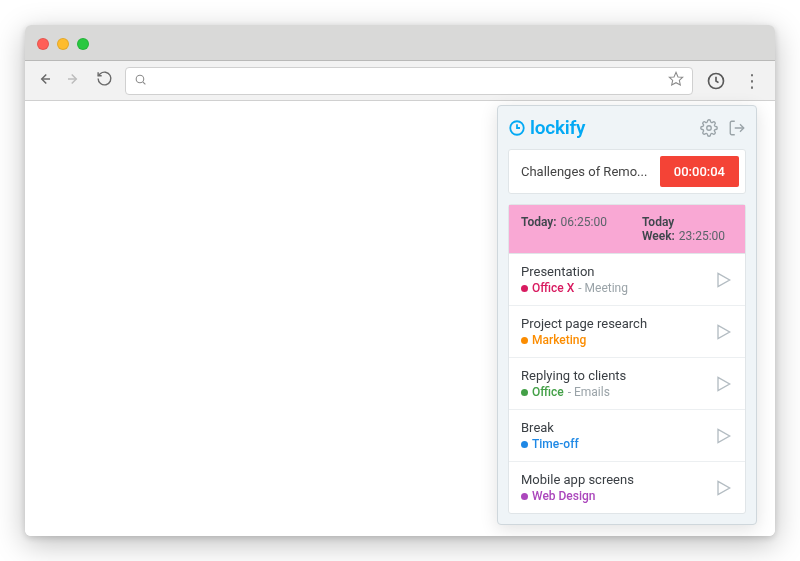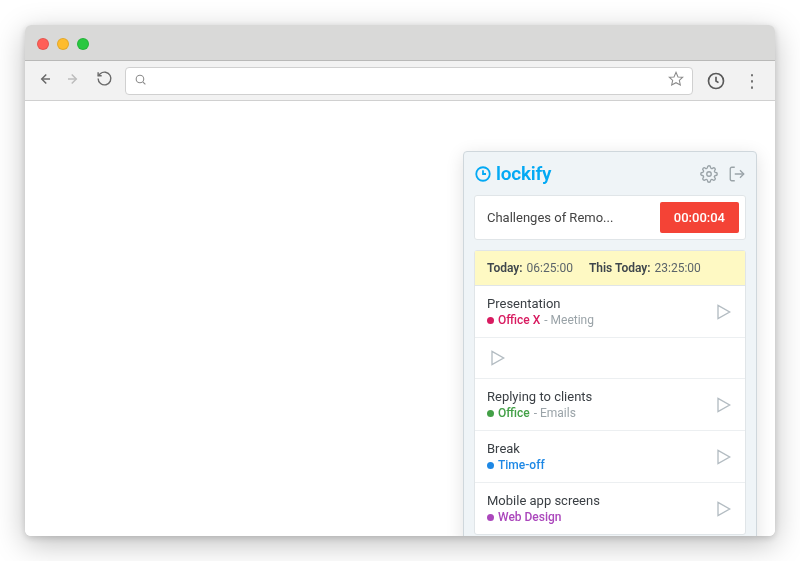--- a/index.html
+++ b/index.html
@@ -57,25 +57,25 @@
     width: 22px; height: 22px; display:flex; align-items:center; justify-content:center;
     color:#5a5a5a;
   }
   .menu-dots { color:#6a6a6a; font-size: 18px; padding: 0 4px; letter-spacing: 0; }
 
   
   .content { flex:1; position: relative; background:#fff; }
 
   
   .popup {
-    position: absolute; right: 18px; top: 4px; width: 294px;
+    position: absolute; right: 18px; top: 4px; width: 260px;
     background: #eff4f7; border: 1px solid #cfd7dc; border-radius: 4px;
     box-shadow: 0 4px 18px rgba(0,0,0,0.12);
     padding: 10px; display:flex; flex-direction:column; gap: 10px;
-    font-size: 13px; color:#3a3a3a;margin-top:46px;
+    font-size: 13px; color:#3a3a3a;
   }
   .popup-header { display:flex; align-items:center; }
   .brand { display:flex; align-items:center; gap:4px; color:#03a9f4; font-weight:600; font-size: 19px; letter-spacing: -0.2px;}
   .brand .logo-icon { width: 18px; height: 18px; }
   .hdr-icons { margin-left:auto; display:flex; gap:10px; color:#9aa3a8;}
   .hdr-icons span, .hdr-icons svg { width:18px; height:18px; }
 
   .timer-card {
     background:#fff; border:1px solid #e0e5e8; border-radius:3px;
     display:flex; align-items:center; padding: 6px 6px 6px 12px;
@@ -84,22 +84,22 @@
   .timer-btn {
     background:#f44336; color:#fff; font-size: 13px; font-weight:500;
     padding: 8px 14px; border-radius:2px; min-width: 76px; text-align:center;
   }
 
   .list-card {
     background:#fff; border:1px solid #e0e5e8; border-radius:3px;
     display:flex; flex-direction:column;
   }
   .summary {
-    background:#fef9c3; padding: 10px 12px; font-size: 12px; color:#5b646a;
-    display:flex; gap: 16px; border-bottom:1px solid #e0e5e8;
+    background:#f9a8d4; padding: 10px 12px; font-size: 12px; color:#5b646a;
+    display:flex; gap: 35px; border-bottom:1px solid #e0e5e8;
   }
   .summary b { color:#3e464c; font-weight:600; margin-right: 4px;}
   .entry {
     padding: 10px 12px; border-top: 1px solid #eceff1;
     display:flex; align-items:center; gap:8px;
   }
   .entry:first-of-type { border-top: none; }
   .entry-main { flex:1; display:flex; flex-direction:column; gap:2px;}
   .entry-title { color:#3a3f44; font-size: 13px; }
   .entry-sub { font-size: 12px; color:#9aa3a8; display:flex; align-items:center; gap:4px;}
@@ -202,40 +202,47 @@
         <div class="timer-desc">Challenges of Remo...</div>
         <div class="timer-btn">00:00:04</div>
       </div>
 
       <div class="list-card">
         <div class="summary">
           <span>
             <b>Today:</b><span>06:25:00</span>
           </span>
           <span>
-            <b>This Today:</b><span>23:25:00</span>
+            <b>Today Week:</b><span>23:25:00</span>
           </span>
         </div>
         <div id="entries">
             <div class="entry">
               <div class="entry-main">
                 <div class="entry-title">Presentation</div>
                 <div class="entry-sub">
                   <span class="dot" style="background: rgb(216, 27, 96);"></span>
                   <span class="proj" style="color: rgb(216, 27, 96);">Office X</span>
                   <span class="task">Meeting</span>
                 </div>
               </div>
               <span class="play">
                 <svg viewBox="0 0 24 24" fill="none" stroke="currentColor" stroke-width="1.6">
                   <polygon points="6 4 20 12 6 20 6 4"></polygon>
                 </svg>
               </span>
             </div>
             <div class="entry">
+              <div class="entry-main">
+                <div class="entry-title">Project page research</div>
+                <div class="entry-sub">
+                  <span class="dot" style="background: rgb(251, 140, 0);"></span>
+                  <span class="proj" style="color: rgb(251, 140, 0);">Marketing</span>
+                </div>
+              </div>
               <span class="play">
                 <svg viewBox="0 0 24 24" fill="none" stroke="currentColor" stroke-width="1.6">
                   <polygon points="6 4 20 12 6 20 6 4"></polygon>
                 </svg>
               </span>
             </div>
             <div class="entry">
               <div class="entry-main">
                 <div class="entry-title">Replying to clients</div>
                 <div class="entry-sub">

